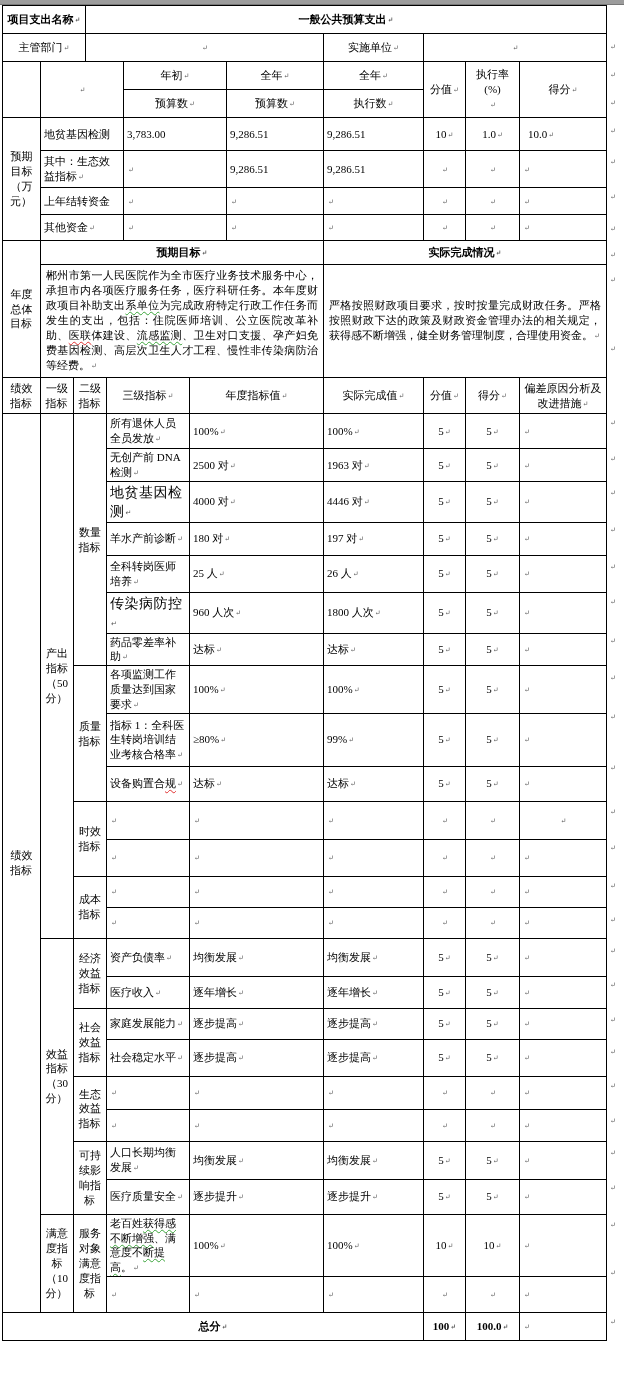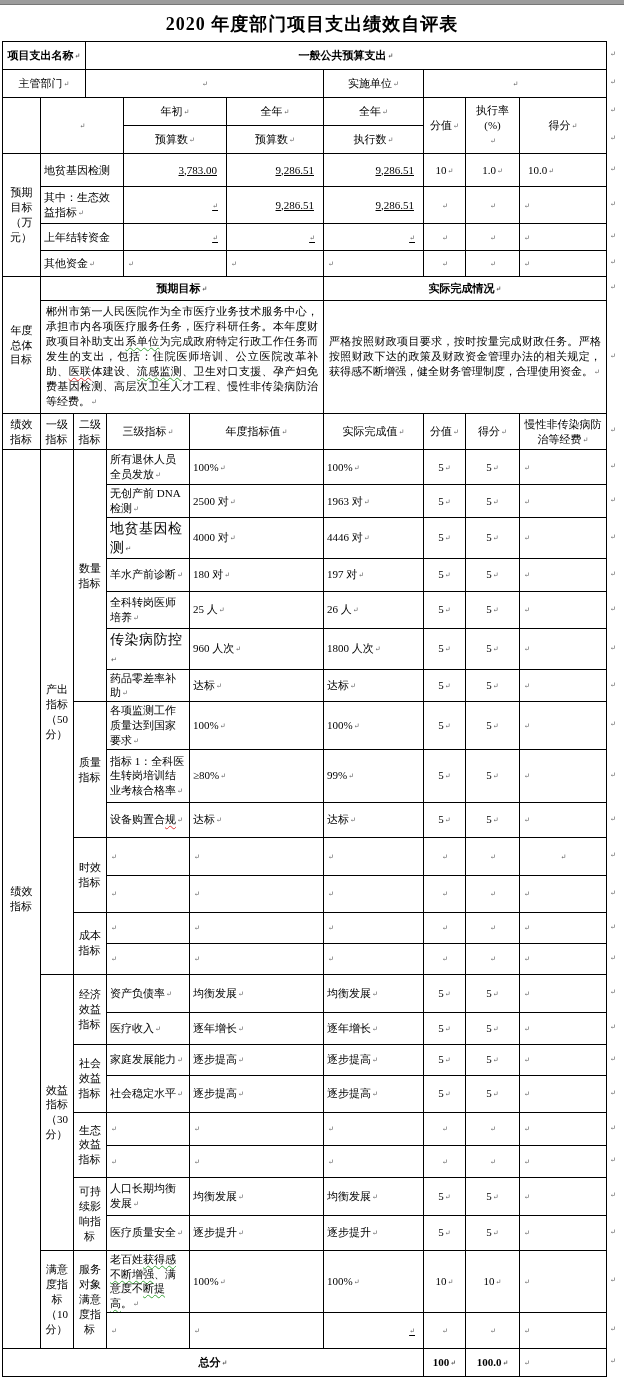--- a/index.html
+++ b/index.html
@@ -7,36 +7,35 @@
   #topbar{height:4px;background:#9c9c9c;border-bottom:1px solid #777;}
   #page{position:relative;width:624px;}
   h1#title{margin:7px 0 5px 0;text-align:center;font-size:18px;font-weight:600;letter-spacing:1px;}
   table{border-collapse:collapse;table-layout:fixed;margin-left:2px;width:604px;}
   td{border:1px solid #000;font-size:11px;line-height:1.35;padding:1px 3px;vertical-align:middle;
      overflow:hidden;word-break:break-all;}
   td::after{content:"\21B5";font-size:7px;color:#555;margin-left:1px;vertical-align:1px;}
   td.nopm::after{content:"";}
   .ctr{text-align:center;}
   .lft{text-align:left;}
-  .rgt{text-align:right;padding-right:8px;text-decoration:underline;}
+  .rgt{text-align:left;padding-right:8px;}
   .b{font-weight:bold;}
   .para{line-height:15px;text-align:justify;padding:3px 5px;}
   .alt{font-family:"Liberation Sans","DejaVu Sans",sans-serif;font-size:14px;letter-spacing:.5px;}
   .wavy-red{text-decoration:underline wavy #e03030 1px;text-underline-offset:2px;text-decoration-skip-ink:none;}
   .wavy-green{text-decoration:underline wavy #3aa43a 1px;text-underline-offset:2px;text-decoration-skip-ink:none;}
   .margin-pm{position:absolute;left:610px;font-size:7px;color:#555;}
   .margin-pm::after{content:"\21B5";}
 </style>
 </head>
 <body>
 
 <div id="topbar"></div>
 <div id="page">
 
-<h1 id="title">2020 年度部门项目支出绩效自评表</h1>
 
 <table>
 <colgroup>
 <col style="width:38px">
         <col style="width:33px">
         <col style="width:12px">
         <col style="width:21px">
 <col style="width:17px">
         <col style="width:66px">
         <col style="width:37px">
@@ -128,21 +127,21 @@
 
 <tr style="height:36px">
   <td class="ctr nopm">绩效指标</td>
   <td class="ctr nopm">一级指标</td>
   <td colspan="2" class="ctr nopm">二级指标</td>
   <td colspan="2" class="ctr">三级指标</td>
   <td colspan="2" class="ctr">年度指标值</td>
   <td class="ctr">实际完成值</td>
   <td class="ctr">分值</td>
   <td class="ctr">得分</td>
-  <td class="ctr">慢性非传染病防治等经费</td>
+  <td class="ctr">偏差原因分析及改进措施</td>
 </tr>
 
 <tr style="height:35px">
   <td rowspan="24" class="ctr nopm">绩效指标</td>
   <td rowspan="14" class="ctr nopm">产出指标（50分）</td>
   <td colspan="2" rowspan="7" class="ctr nopm">数量指标</td>
   <td colspan="2" class="lft">所有退休人员全员发放</td>
   <td colspan="2" class="lft">100%</td>
   <td class="lft">100%</td>
   <td class="ctr">5</td>

